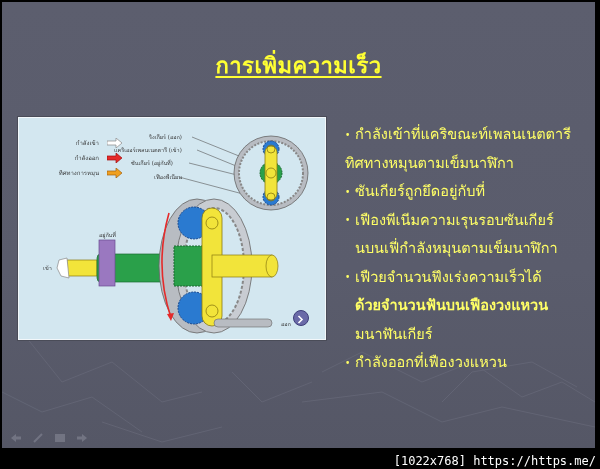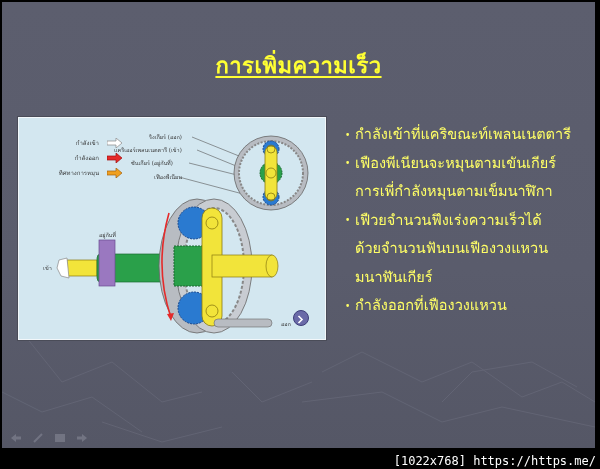--- a/index.html
+++ b/index.html
@@ -142,24 +142,26 @@
 
     <div class="next-btn" style="left:274px; top:192px;">
       <svg width="13" height="13" viewBox="0 0 13 13">
           <path d="M4.5 3 L8 6.5 L4.5 10" fill="none" stroke="#fff" stroke-width="1.6"></path>
         </svg>
     </div>
   </div>
 
   <div class="bullets">
     <div class="bullet-line"><span class="bullet-dot">•</span><span>กำลังเข้าที่แคริขณะท์เพลนเนตตารี</span></div>
-    <div class="bullet-line"><span class="bullet-dot">•</span><span>เฟืองพีเนียนจะหมุนตามเขันเกียร์</span></div>
-    <div class="bullet-line" style="padding-left:10px;"><span>การเพี่กำลังหมุนตามเข็มนาฬิกา</span></div>
+    <div class="bullet-line indent"><span>ทิศทางหมุนตามเข็มนาฬิกา</span></div>
+    <div class="bullet-line"><span class="bullet-dot">•</span><span>ซันเกียร์ถูกยึดอยู่กับที่</span></div>
+    <div class="bullet-line"><span class="bullet-dot">•</span><span>เฟืองพีเนีมความเรุนรอบซันเกียร์</span></div>
+    <div class="bullet-line" style="padding-left:10px;"><span>นบนเฟี่กำลังหมุนตามเข็มนาฬิกา</span></div>
     <div class="bullet-line"><span class="bullet-dot">•</span><span>เฟืวยจำนวนฟึงเร่งความเร็วได้</span></div>
-    <div class="bullet-line" style="padding-left:10px;"><span>ด้วยจำนวนฟันบนเฟืองวงแหวน</span></div>
+    <div class="bullet-line" style="padding-left:10px;font-weight:bold;"><span>ด้วยจำนวนฟันบนเฟืองวงแหวน</span></div>
     <div class="bullet-line" style="padding-left:10px;"><span>มนาฬันเกียร์</span></div>
     <div class="bullet-line"><span class="bullet-dot">•</span><span>กำลังออกที่เฟืองวงแหวน</span></div>
   </div>
 
   <div class="nav">
     <span><svg width="12" height="10">
           <path d="M1 5 L6 1 V3.5 H11 V6.5 H6 V9 Z" fill="#8a8c9a"></path>
         </svg></span>
     <span><svg width="12" height="10">
           <path d="M2 9 L10 1" stroke="#8a8c9a" stroke-width="2"></path>

